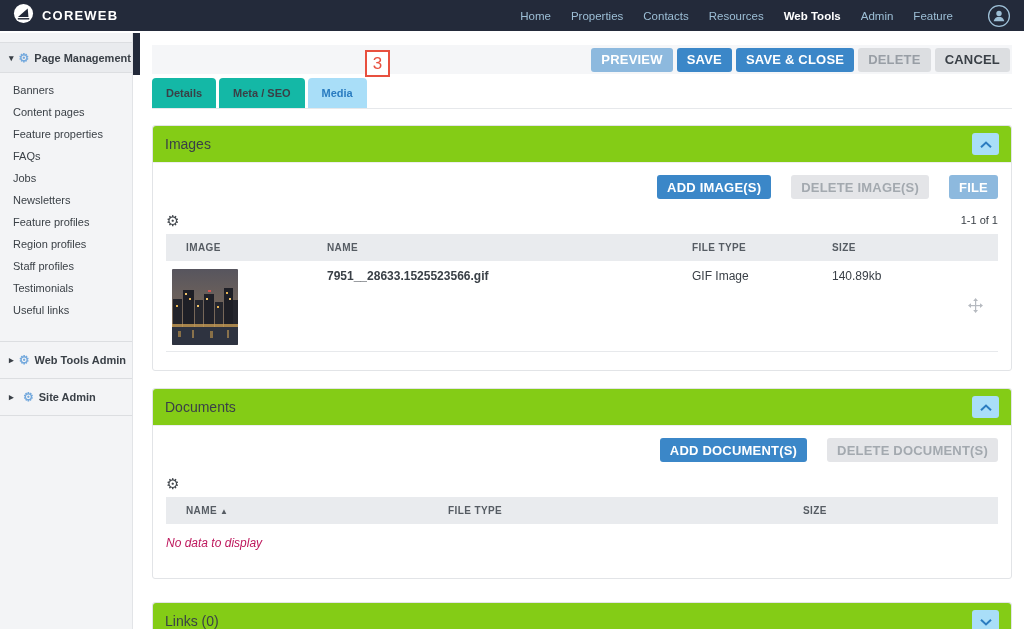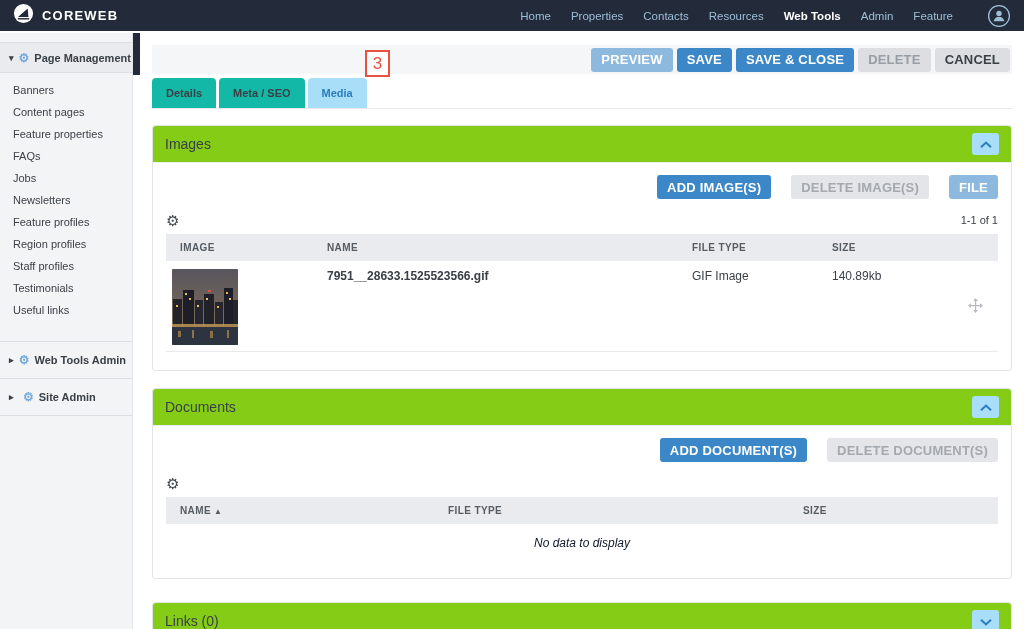--- a/index.html
+++ b/index.html
@@ -67,27 +67,27 @@
   .panel-body { padding:12px 13px 18px 13px; }
   .panel-btn-row { display:flex; justify-content:flex-end; gap:20px; margin-bottom:13px; }
   .gear-row { display:flex; align-items:center; justify-content:space-between;
     margin-bottom:6px; min-height:16px; }
   .gear-icon { color:#43484e; font-size:15px; line-height:1; cursor:pointer; }
   .pagination { font-size:11px; color:#3a4047; }
 
   table { width:100%; border-collapse:collapse; }
   th { background:#e9ebee; text-align:left; font-size:10px; font-weight:bold;
     color:#565c63; letter-spacing:.4px; padding:8px 10px 8px 6px; cursor:pointer; }
-  th:first-child { padding-left:14px; }
+  th:first-child { padding-left:20px; }
   td { padding:8px 10px 6px 6px; font-size:12px; color:#3a4047; vertical-align:top; }
   .img-row td { border-bottom:1px solid #e7e9ec; }
   .thumb { width:66px; height:76px; display:block; border-radius:1px; }
   .cell-name { font-weight:bold; }
   .handle-cell { vertical-align:middle; text-align:center; }
-  .empty-row td { text-align:center; font-style:italic; color:#0f172a; font-size:12px;
+  .empty-row td { font-style:italic; color:#be185d; font-size:12px;
     padding:12px 0 22px 0; }
   .sort-arrow { font-size:8px; color:#565c63; margin-left:3px; }
   .links-panel { margin-top:23px; }
   .links-panel .panel-header { border-bottom:none; border-radius:3px; }
 </style>
 </head>
 <body>
 
 <div class="navbar">
   <div class="brand">

